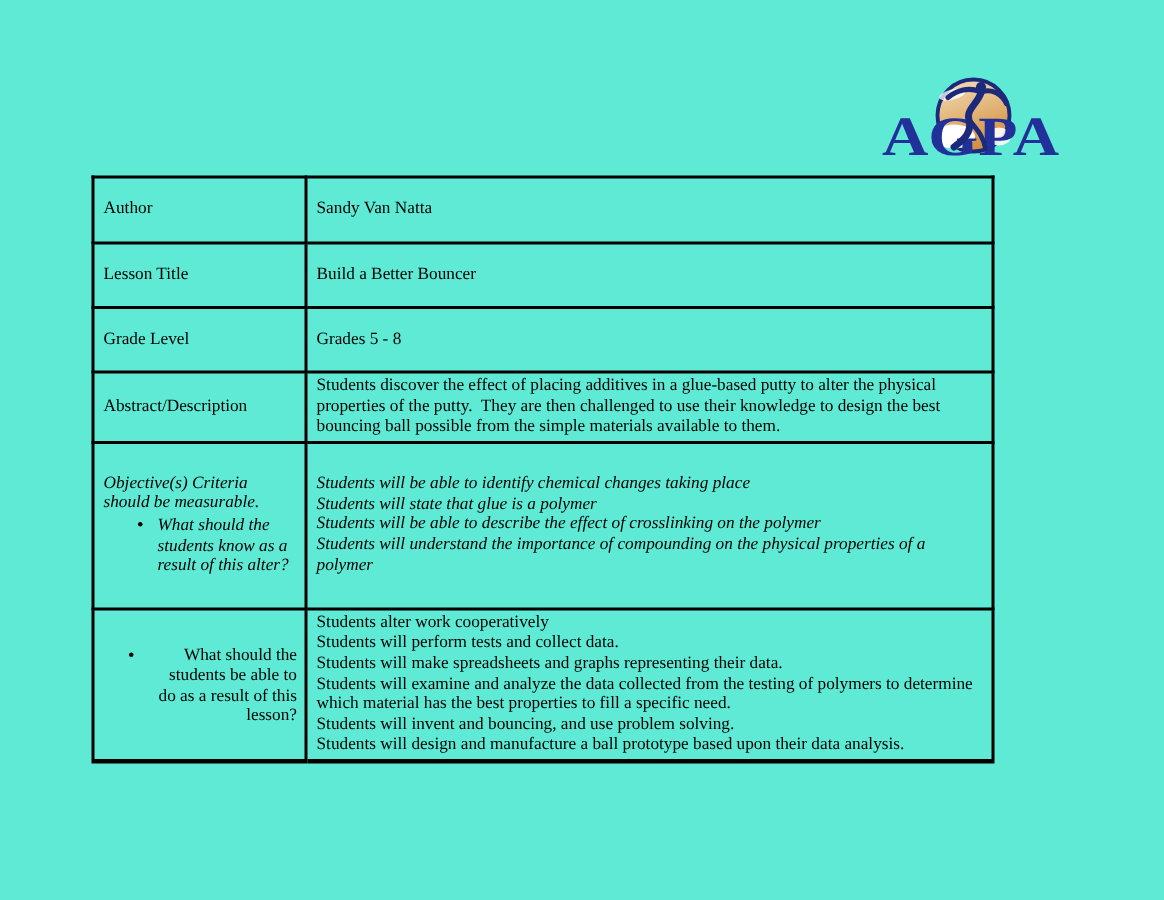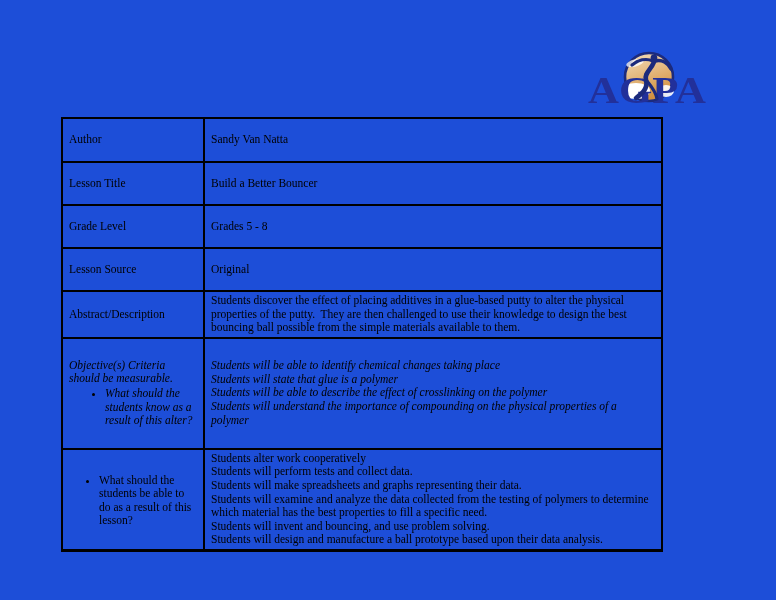--- a/index.html
+++ b/index.html
@@ -4,21 +4,21 @@
 <style>
   html,body{margin:0;padding:0;}
   body{
     width:776px;height:600px;
     background:#ffffff;
     font-family:"Liberation Serif", serif;
     color:#000;
     position:relative;
     overflow:hidden;
   }
-  .page{position:absolute;inset:0;background:#1d4ed8;}
+  .page{position:absolute;inset:0;background:#5eead4;}
 
   
   .logo{
     position:absolute;
     left:586px;top:50px;
     width:125px;height:58px;
   }
 
   
   table.lesson-table{
@@ -100,24 +100,20 @@
     <tr class="h43">
       <td>Lesson Title</td>
       <td>Build a Better Bouncer</td>
     </tr>
 
     <tr class="h43">
       <td>Grade Level</td>
       <td>Grades 5 - 8</td>
     </tr>
 
-    <tr class="h43">
-      <td>Lesson Source</td>
-      <td>Original</td>
-    </tr>
 
     <tr class="h43">
       <td>Abstract/Description</td>
       <td class="abstract-value">Students discover the effect of placing additives in a glue-based putty to alter the physical properties of the putty.  They are then challenged to use their knowledge to design the best bouncing ball possible from the simple materials available to them.</td>
     </tr>
 
     <tr class="h111">
       <td class="top">
         <div>Objective(s) Criteria</div>
         <div>should be measurable.</div>
@@ -128,21 +124,21 @@
       <td class="top">
         <div class="obj-line">Students will be able to identify chemical changes taking place</div>
         <div class="obj-line">Students will state that glue is a polymer</div>
         <div class="obj-line">Students will be able to describe the effect of crosslinking on the polymer</div>
         <div class="obj-line">Students will understand the importance of compounding on the physical properties of a polymer</div>
       </td>
     </tr>
 
     <tr class="h97 last">
       <td class="top">
-        <ul class="q" style="margin-top:3px;padding-left:30px;">
+        <ul class="q" style="margin-top:3px;padding-left:30px;text-align:right;">
           <li>What should the students be able to do as a result of this lesson?</li>
         </ul>
       </td>
       <td class="top">
         <div class="obj-line">Students alter work cooperatively</div>
         <div class="obj-line">Students will perform tests and collect data.</div>
         <div class="obj-line">Students will make spreadsheets and graphs representing their data.</div>
         <div class="obj-line">Students will examine and analyze the data collected from the testing of polymers to determine which material has the best properties to fill a specific need.</div>
         <div class="obj-line">Students will invent and bouncing, and use problem solving.</div>
         <div class="obj-line">Students will design and manufacture a ball prototype based upon their data analysis.</div>

